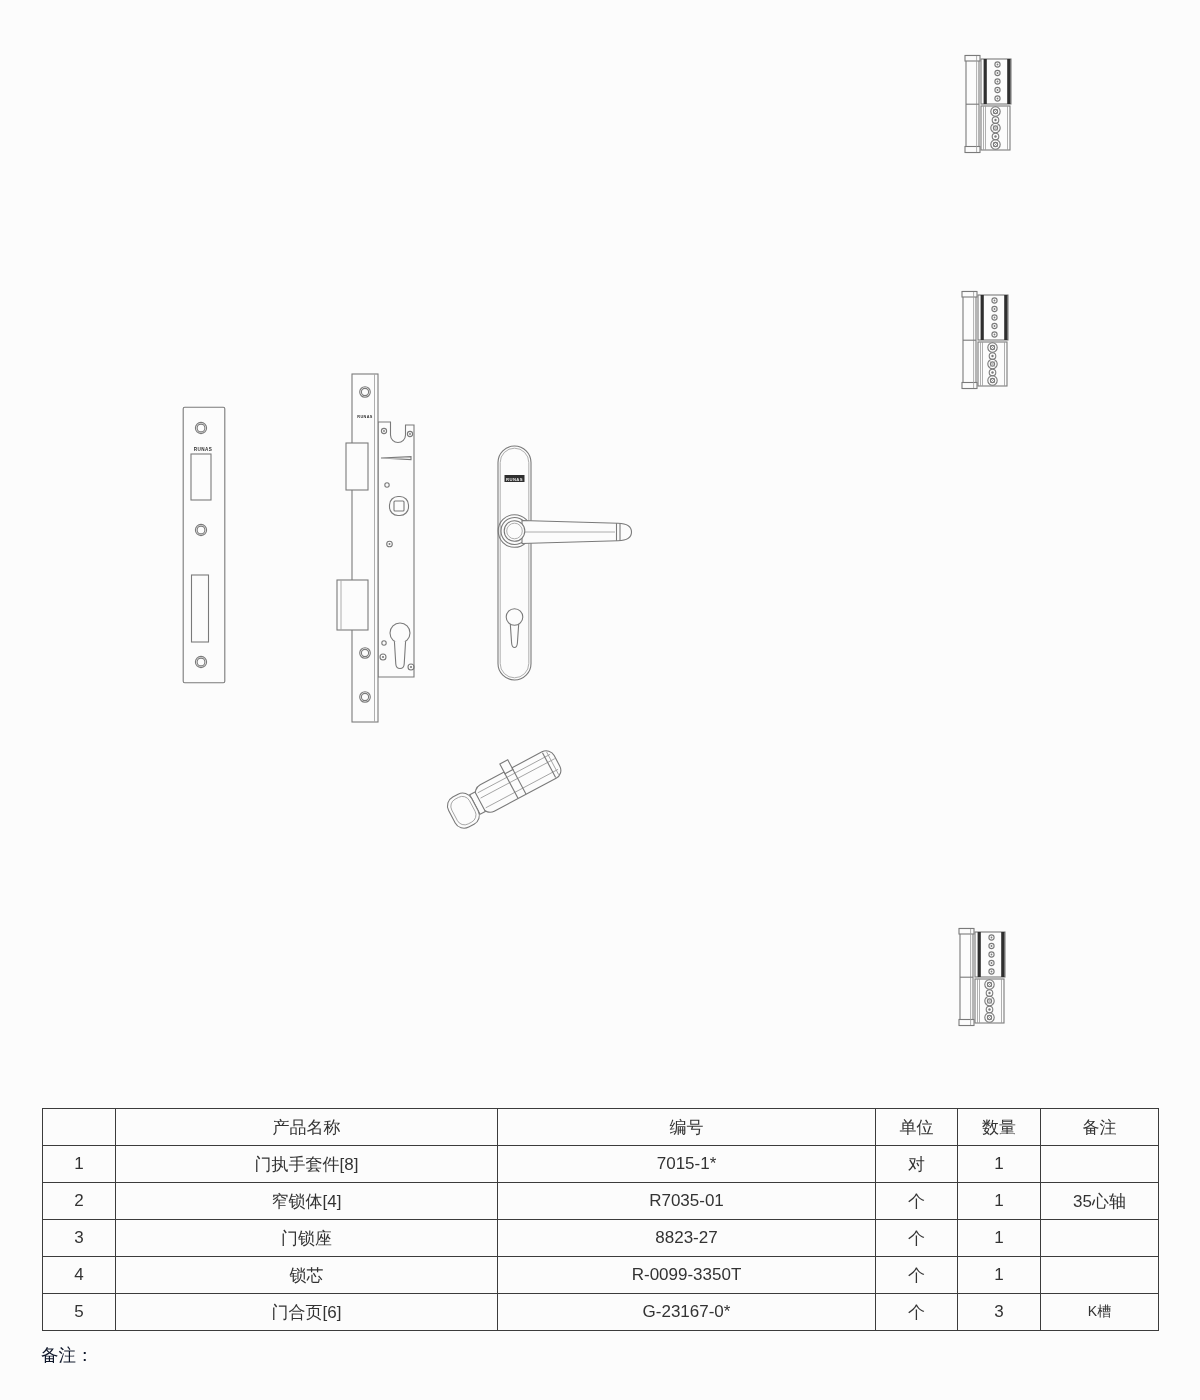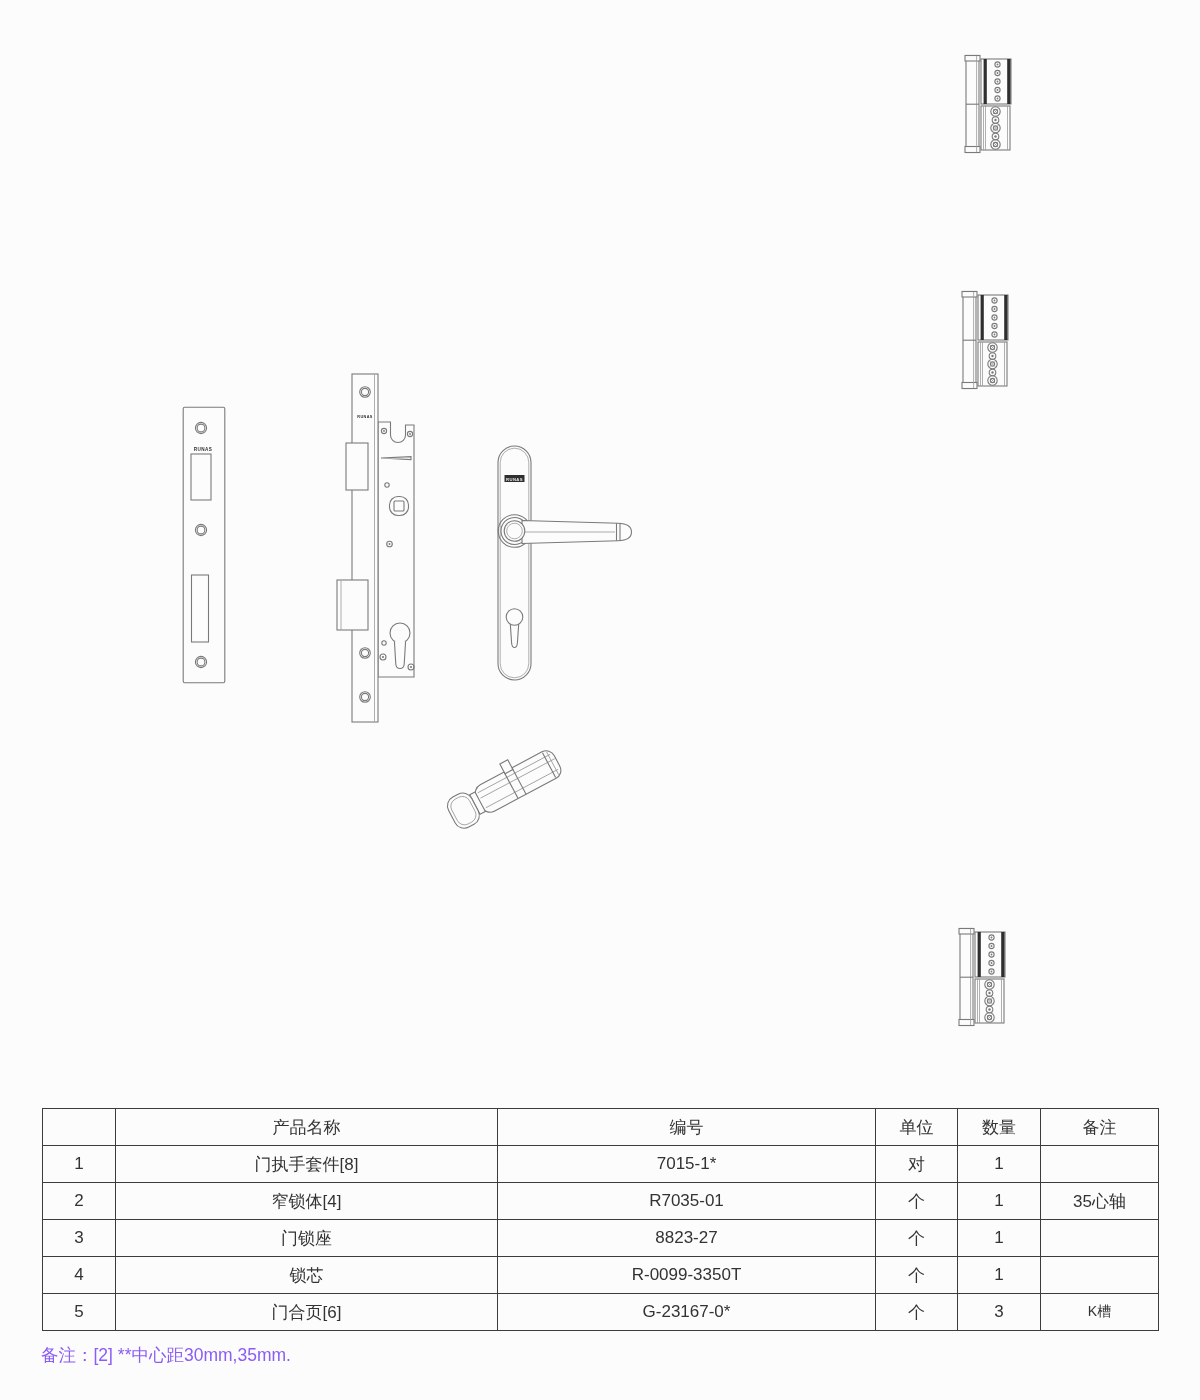--- a/index.html
+++ b/index.html
@@ -19,21 +19,21 @@
   .brandw{fill:#e8e8e8;font-weight:bold;letter-spacing:0.4px;}
   
   .parts-table{border-collapse:collapse;table-layout:fixed;width:1116px;}
   .parts-table th,.parts-table td{
     border:1.6px solid #3c3c3c;height:36px;padding:0;
     text-align:center;vertical-align:middle;
     font-size:17px;font-weight:normal;color:#333;
   }
   .parts-table td.small{font-size:14px;}
   
-  .notes{display:flex;align-items:flex-start;font-size:17.5px;line-height:29px;color:#8b5cf6;}
+  .notes{display:flex;align-items:flex-start;font-size:17.5px;line-height:29px;color:#0f172a;}
   .notes .nlabel{white-space:nowrap;}
   .notes .nlines div{white-space:nowrap;}
 </style>
 </head>
 <body>
 
 <svg width="0" height="0" style="position:absolute" aria-hidden="true">
   <defs>
     <g id="hinge-sym">
 
@@ -255,15 +255,14 @@
     <td>个</td>
     <td>3</td>
     <td class="small">K槽</td>
   </tr>
 </tbody>
   </table>
 
 <div class="notes abs" style="left:41px;top:1341px">
   <div class="nlabel">备注：</div>
   <div class="nlines">
-    <div>[2] **中心距30mm,35mm.</div>
   </div>
 </div>
 
 </body></html>

